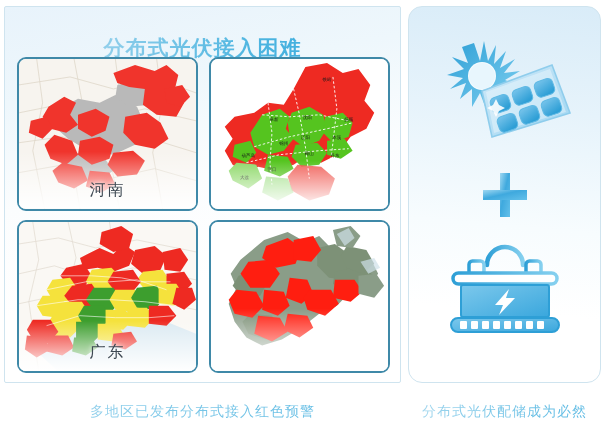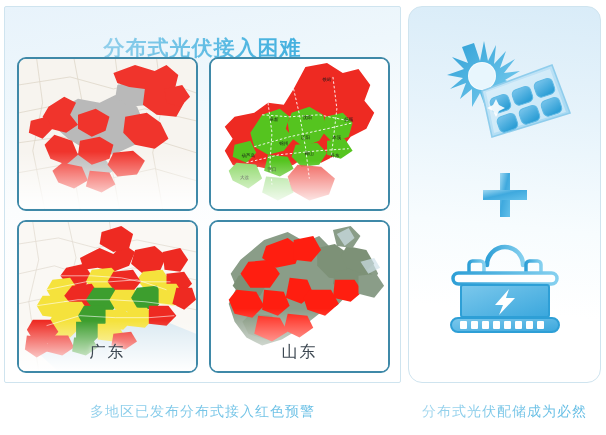--- a/index.html
+++ b/index.html
@@ -196,20 +196,21 @@
               <path d="M62 82 L82 78 L96 86 L92 100 L74 106 L60 96 Z"></path>
               <path d="M96 94 L116 92 L128 102 L120 116 L100 118 L90 106 Z"></path>
               <path d="M44 104 L64 108 L70 122 L56 130 L40 124 L34 112 Z"></path>
               <path d="M72 112 L92 114 L98 126 L84 134 L68 128 Z"></path>
               <path d="M12 62 L28 58 L34 70 L24 80 L10 74 Z"></path>
               <path d="M148 30 L166 26 L174 38 L164 48 L150 44 Z"></path>
             </g>
             <rect width="180" height="150" fill="url(#hnFade)"></rect>
           </svg>
         </div>
+        <div class="map-label">河南</div>
       </div>
 
       <div class="map-card">
         <div class="map-art">
           <svg viewBox="0 0 180 150" preserveAspectRatio="none">
             <defs>
               <linearGradient id="lnFade" x1="0" y1="0" x2="0" y2="1">
                 <stop offset="0%" stop-color="#ffffff" stop-opacity="0"></stop>
                 <stop offset="68%" stop-color="#ffffff" stop-opacity="0"></stop>
                 <stop offset="100%" stop-color="#ffffff" stop-opacity="1"></stop>
@@ -351,21 +352,20 @@
               <path d="M124 8 L142 4 L152 14 L144 26 L128 24 Z" fill="#8a9d88"></path>
               <path d="M150 54 L168 52 L176 64 L166 76 L150 72 Z" fill="#8a9d88"></path>
             </g>
             <g fill="#cfe0e8" opacity="0.7">
               <path d="M128 12 L140 6 L146 16 L136 24 Z"></path>
               <path d="M152 40 L166 36 L172 46 L160 52 Z"></path>
             </g>
             <rect width="180" height="150" fill="url(#sdFade)"></rect>
           </svg>
         </div>
-        <div class="map-label">山东</div>
       </div>
 
     </div>
   </section>
 
   <section class="right-col">
 
     <div class="solar-wrap">
       <svg viewBox="0 0 150 120">
         <defs>

